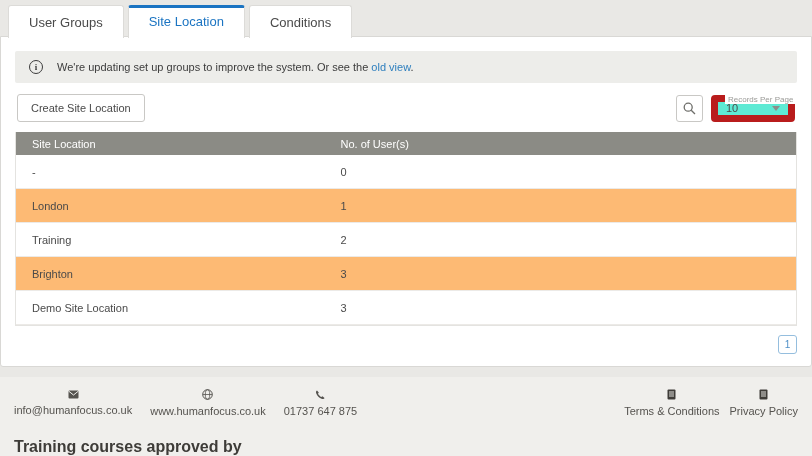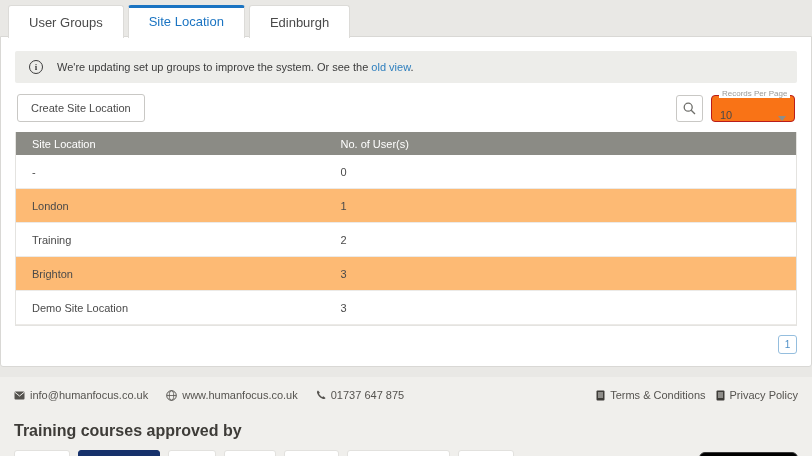--- a/index.html
+++ b/index.html
@@ -45,22 +45,22 @@
     padding:7px 13px; font-size:11px; color:#4a4a4a; cursor:pointer;
     font-family:"Liberation Sans", sans-serif;
   }
   .toolbar-right { margin-left:auto; display:flex; align-items:center; gap:8px; }
   .btn-search {
     width:27px; height:27px; background:#fff; border:1px solid #c9c8c5;
     border-radius:3px; display:flex; align-items:center; justify-content:center;
     cursor:pointer;
   }
   .rpp {
-    position:relative; width:84px; height:27px; border:1px solid #b91c1c;
-    border-radius:4px; background:#f97316; display:flex; align-items:flex-end;
+    position:relative; width:84px; height:27px; border:7px solid #b91c1c;
+    border-radius:4px; background:#5eead4; display:flex; align-items:center;
     padding:0 8px; cursor:pointer;
   }
   .rpp-label {
     position:absolute; top:-7px; left:7px; background:#fff; padding:0 3px;
     font-size:8px; color:#9a9a97; white-space:nowrap;
   }
   .rpp-caret {
     margin-left:auto; width:0; height:0; border-left:4px solid transparent;
     border-right:4px solid transparent; border-top:5px solid #8d8d8a;
   }
@@ -77,21 +77,21 @@
   
   .pagination { display:flex; justify-content:flex-end; margin-top:9px; }
   .page-btn {
     min-width:19px; height:19px; border:1px solid #95bede; border-radius:3px;
     background:#fff; color:#4e8fc7; font-size:10px; display:flex;
     align-items:center; justify-content:center; cursor:pointer;
   }
   
   .footer { background:#f0efec; margin-top:10px; padding:12px 14px 0; min-height:110px; }
   .contact-row { display:flex; align-items:center; color:#55534f; }
-  .contact-item { display:flex; align-items:center; margin-right:18px; gap:5px; }
+  .contact-item { display:flex; align-items:center; margin-right:18px; gap:5px;flex-direction:column; }
   .contact-right { margin-left:auto; display:flex; align-items:center; gap:10px; }
   .contact-right .contact-item { margin-right:0; }
   .approved-heading { font-weight:bold; color:#3e3c38; margin:21px 0 10px; font-size:16px; }
   .logo-row { display:flex; align-items:flex-start; gap:8px; }
   .logo-card {
     background:#fff; border:1px solid #e2e1de; border-radius:3px; height:48px;
     display:flex; flex-direction:column; align-items:center; justify-content:center;
     padding:4px 8px; overflow:hidden;
   }
   .logo-iosh { width:56px; }
@@ -114,21 +114,21 @@
   .appstore-small { font-size:6.5px; }
   .appstore-big { font-size:12px; font-weight:bold; letter-spacing:0.2px; }
   svg { display:block; }
 </style>
 </head>
 <body>
 
 <div class="tabbar">
   <div class="tab">User Groups</div>
   <div class="tab active">Site Location</div>
-  <div class="tab">Edinburgh</div>
+  <div class="tab">Conditions</div>
 </div>
 
 <div class="card">
 
   <div class="banner">
     <span class="info-icon">i</span>
     <span>
       <span>We're updating set up groups to improve the system. Or see the</span>
       <a>old view</a><span>.</span>
     </span>

